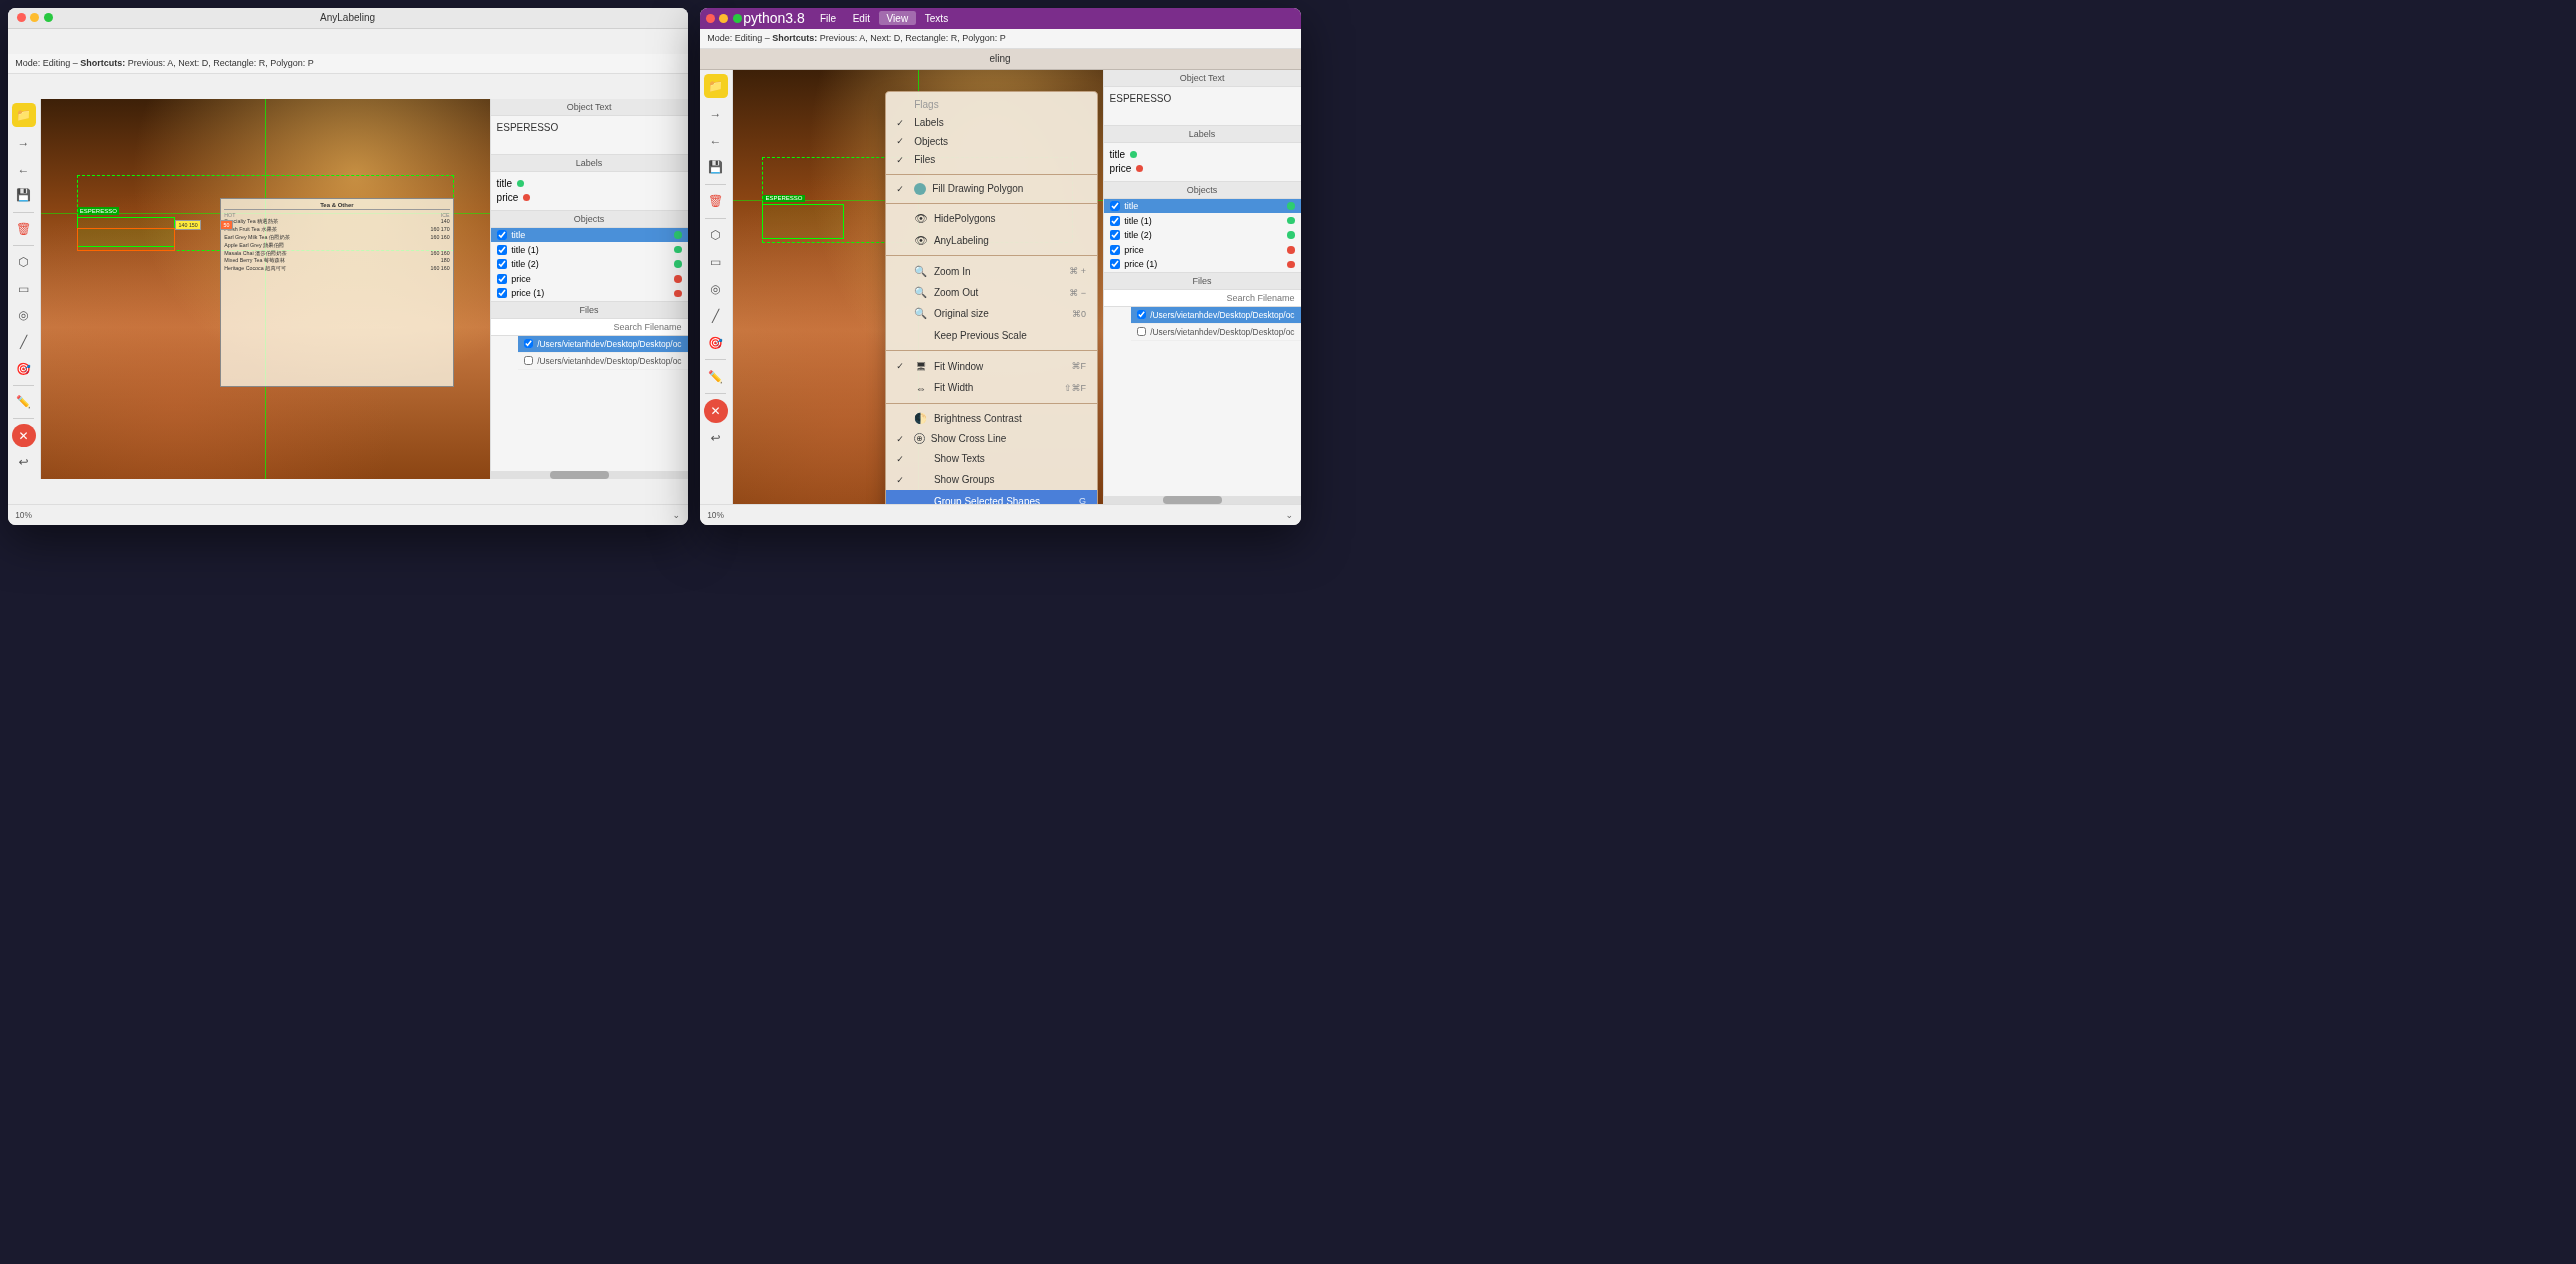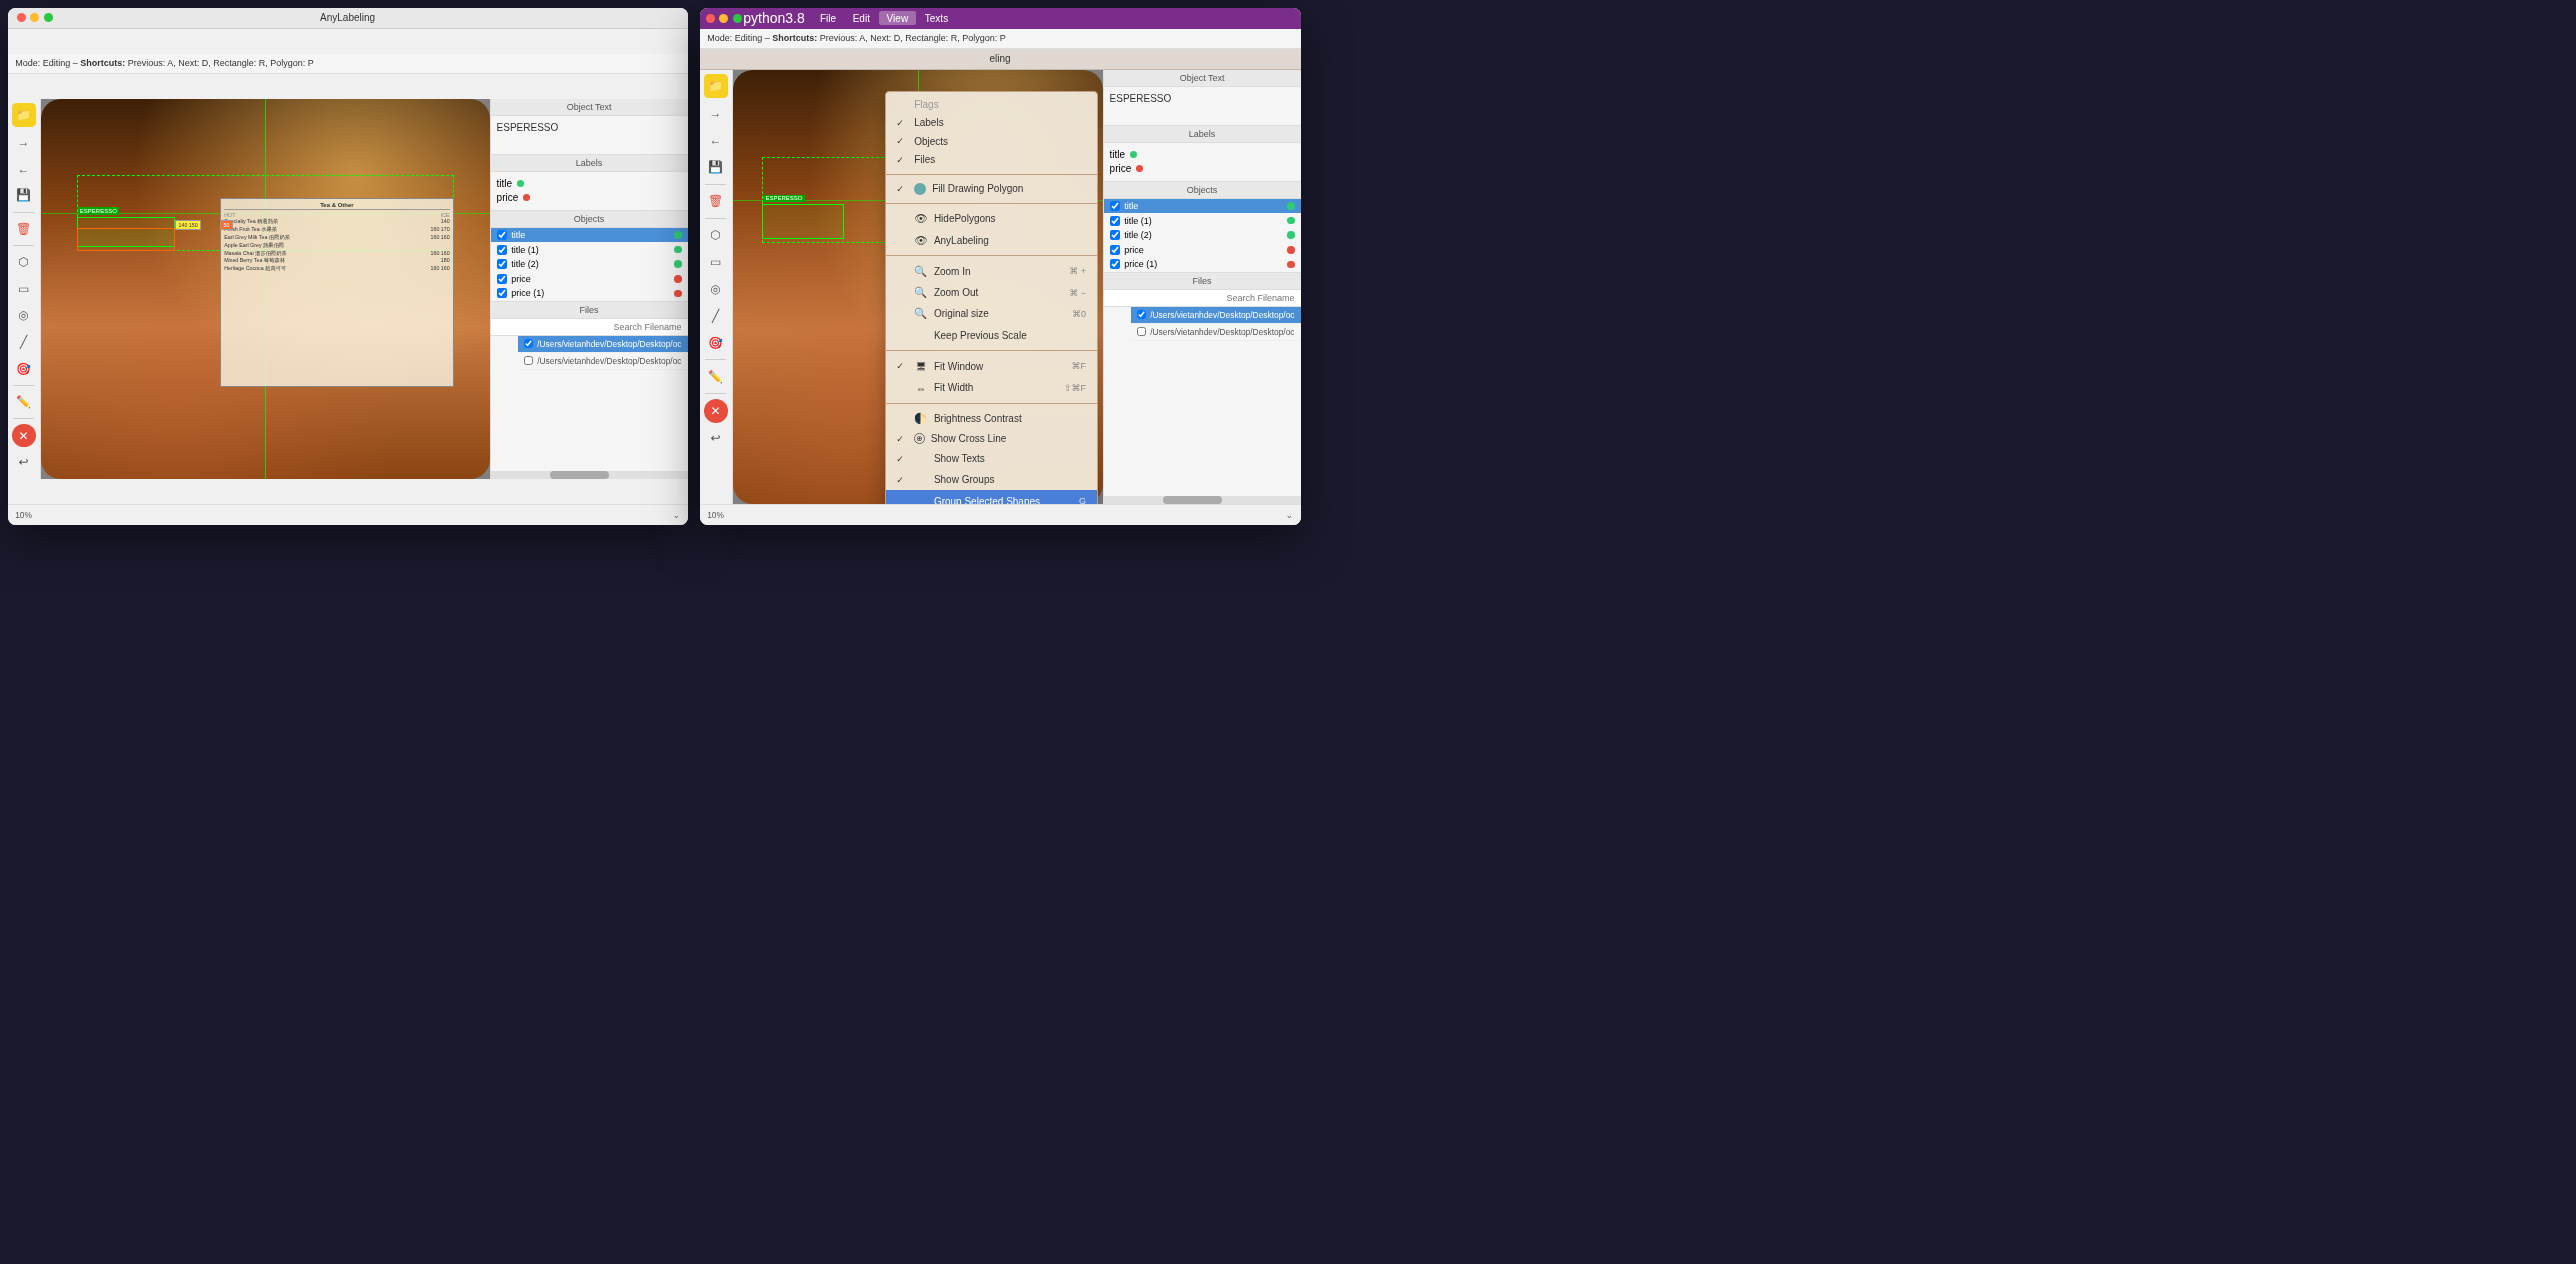--- a/index.html
+++ b/index.html
@@ -410,21 +410,20 @@
 
     
     .cafe-bg {
       width: 100%;
       height: 100%;
       background:
         radial-gradient(ellipse at 70% 20%, rgba(255,200,100,0.6) 0%, transparent 50%),
         radial-gradient(ellipse at 30% 80%, rgba(200,100,50,0.4) 0%, transparent 50%),
         linear-gradient(180deg, #3d2008 0%, #8B4513 30%, #c87941 60%, #8B4513 100%);
       position: relative;
-      border-radius: 20px;
     }
   </style>
 </head>
 <body>
 
 <div class="window window-left">
 
   <div class="titlebar">
     <div class="traffic-lights">
       <div class="traffic-light tl-red"></div>

